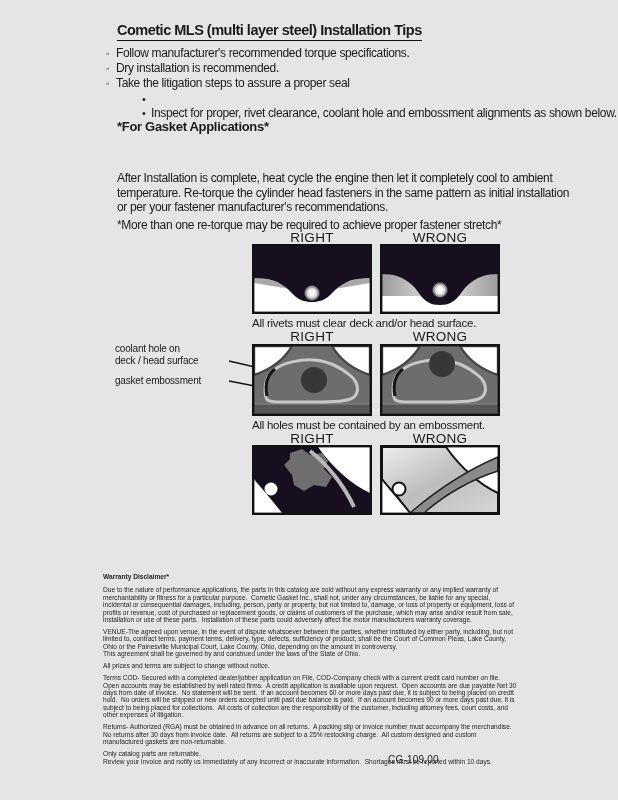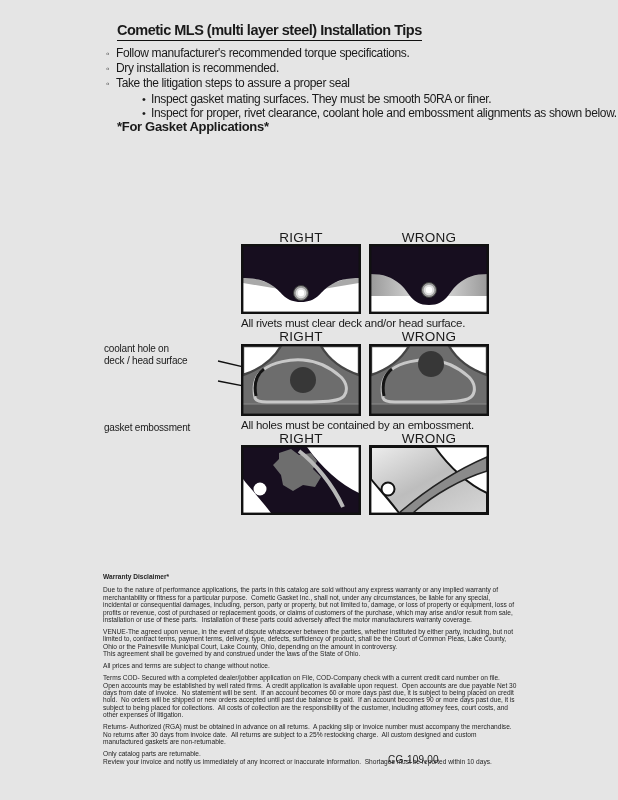--- a/index.html
+++ b/index.html
@@ -9,31 +9,31 @@
          letter-spacing:-0.5px;border-bottom:1.7px solid #111;padding-bottom:2px;white-space:nowrap;}
   .bullets{position:absolute;left:106px;top:46px;font-size:12px;letter-spacing:-0.35px;
            line-height:14.2px;white-space:nowrap;}
   .brow{display:flex;align-items:baseline;}
   .bmark{width:10px;flex:0 0 10px;font-size:10px;}
   .brow.sub{margin-left:36px;}
   .brow.sub .bmark{font-size:11px;width:9px;flex-basis:9px;}
   .diesel-heading{position:absolute;left:117px;top:119px;font-size:13px;font-weight:bold;letter-spacing:-0.3px;}
   .para{position:absolute;left:117px;font-size:12px;letter-spacing:-0.35px;line-height:14.6px;white-space:pre-line;}
   #p1{top:137px;} #p2{top:171px;} #p3{top:218px;}
-  .diagram{position:absolute;left:4px;width:502px;height:105px;}
+  .diagram{position:absolute;left:15px;width:502px;height:105px;}
   #d1{top:230px;} #d2{top:329px;} #d3{top:431px;}
   .dlabel{position:absolute;width:120px;text-align:center;font-size:13.5px;letter-spacing:0.3px;top:0;}
   .dlabel.l{left:237px;} .dlabel.r{left:365px;}
   .panel{position:absolute;top:14px;} #d2 .panel{top:15px;}
   .panel.l{left:237px;} .panel.r{left:365px;}
   .caption{position:absolute;left:237px;font-size:11.5px;letter-spacing:-0.25px;line-height:12.6px;white-space:pre-line;}
   #d1 .caption{top:87px;} #d2 .caption{top:90px;} #d3 .caption{top:87px;}
   .side-label{position:absolute;left:100px;width:112px;text-align:left;font-size:10px;
               letter-spacing:-0.2px;line-height:11.5px;white-space:pre-line;}
-  #lbl-coolant{top:14px;} #lbl-emboss{top:46px;margin-top:47px;}
+  #lbl-coolant{top:14px;} #lbl-emboss{top:46px;}
   .leader{position:absolute;left:0;top:0;pointer-events:none;}
   .warranty{position:absolute;left:103px;top:573px;width:414px;font-size:6.6px;line-height:7.4px;color:#1f1f1f;}
   .warranty .whead{font-weight:bold;margin:0 0 6px 0;}
   .warranty p{margin:0 0 4.6px 0;white-space:pre-wrap;}
   .footer-code{position:absolute;left:388px;top:754px;font-size:10px;letter-spacing:0.2px;color:#222;}
 </style>
 </head>
 <body>
 
 <div class="page">
@@ -48,29 +48,32 @@
     <div class="brow">
       <span class="bmark">◦</span>
       <span>Dry installation is recommended.</span>
     </div>
     <div class="brow">
       <span class="bmark">◦</span>
       <span>Take the litigation steps to assure a proper seal</span>
     </div>
     <div class="brow sub">
       <span class="bmark">•</span>
-      <span>Inspect gasket mating surfaces.  They must be smooth 50RA or finer.</span>
     </div>
     <div class="brow sub">
       <span class="bmark">•</span>
       <span>Inspect for proper, rivet clearance, coolant hole and embossment alignments as shown below.</span>
     </div>
   </div>
 
   <div class="diesel-heading">*For Gasket Applications*</div>
+  <div class="para" id="p2">After Installation is complete, heat cycle the engine then let it completely cool to ambient
+temperature. Re-torque the cylinder head fasteners in the same pattern as initial installation
+or per your fastener manufacturer's recommendations.</div>
+  <div class="para" id="p3">*More than one re-torque may be required to achieve proper fastener stretch*</div>
 
   <div class="diagram" id="d1">
     <div class="dlabel l">RIGHT</div>
     <div class="dlabel r">WRONG</div>
     <svg class="panel l" width="120" height="70" viewBox="0 0 120 70">
       <rect x="0" y="0" width="120" height="70" fill="#fff"></rect>
       <polygon points="2,30 50,47 2,39" fill="#a9a9a9"></polygon>
       <polygon points="118,30 70,47 118,39" fill="#a9a9a9"></polygon>
       <path d="M0,0 H120 V34 C104,34 97,36 88,42 C78,49 76,58 60,58 C44,58 42,49 32,42 C23,36 16,34 0,34 Z" fill="#170e1f"></path>
       <g>

